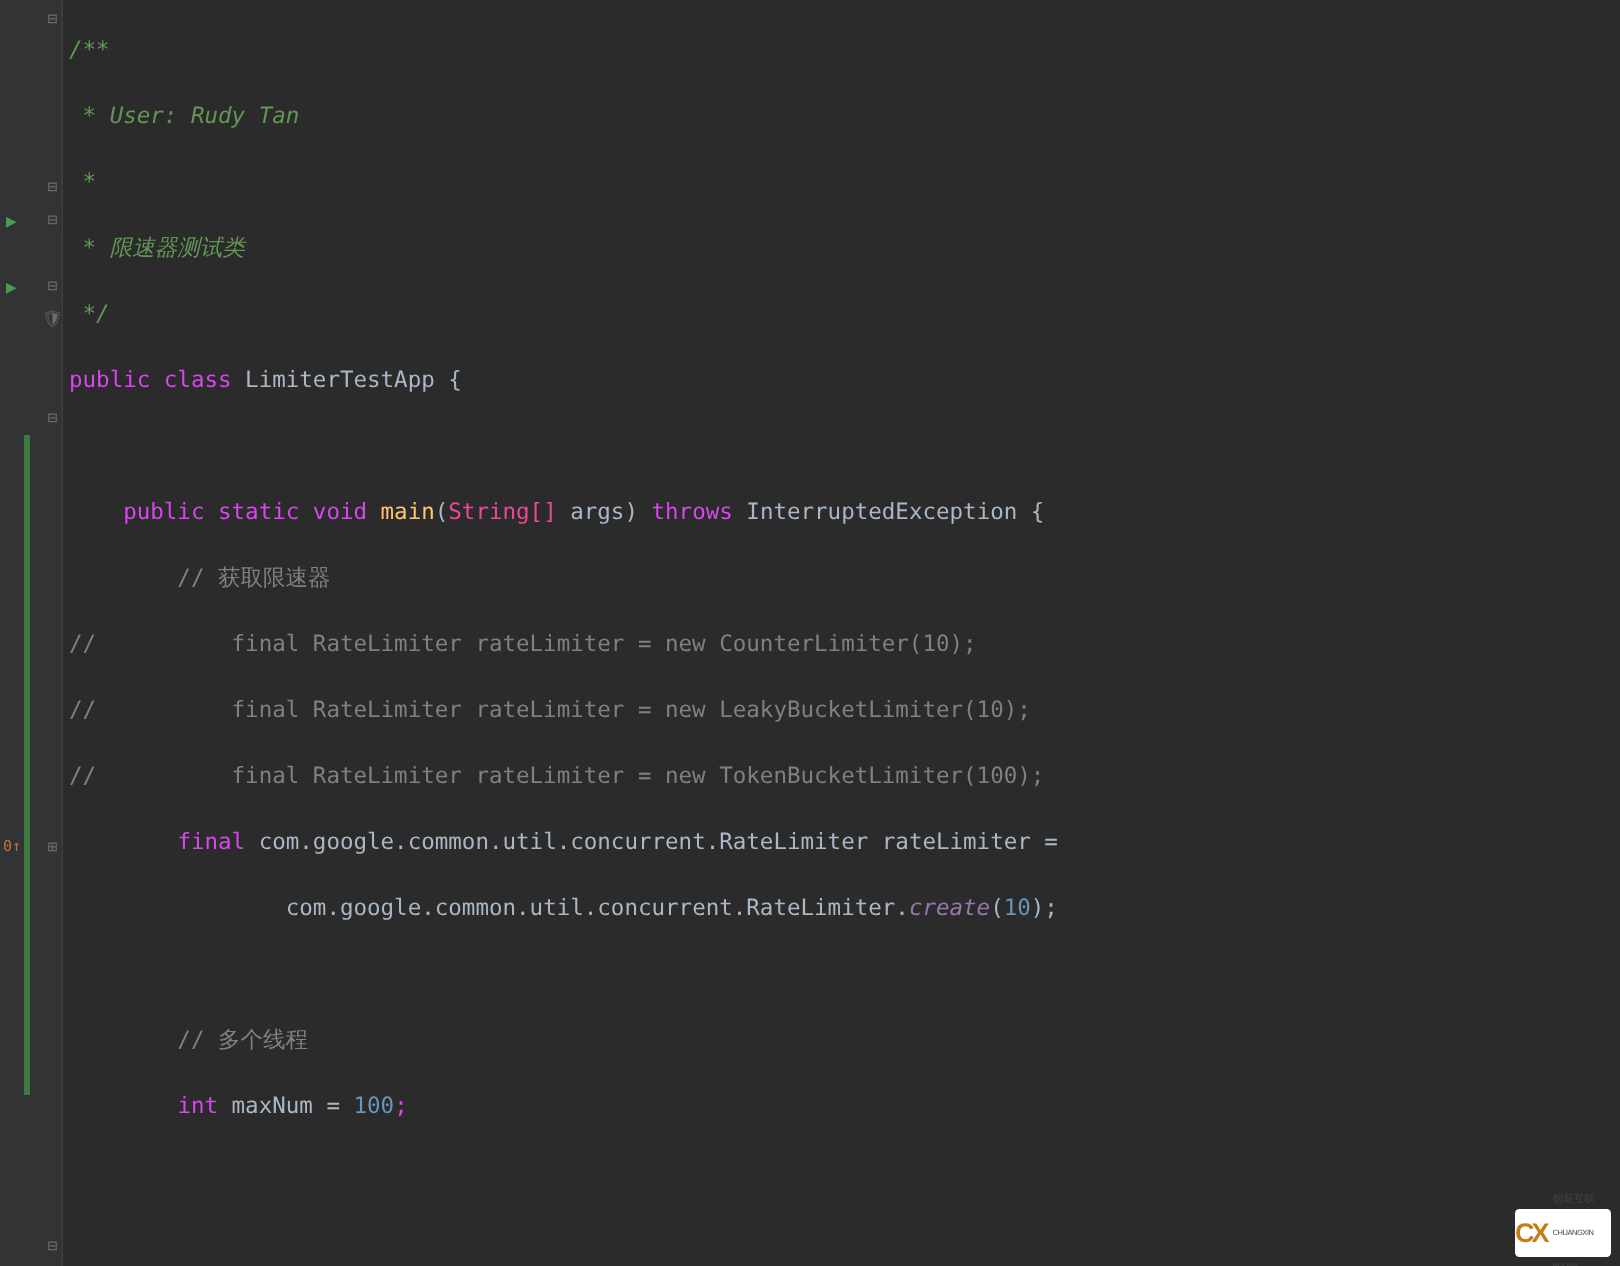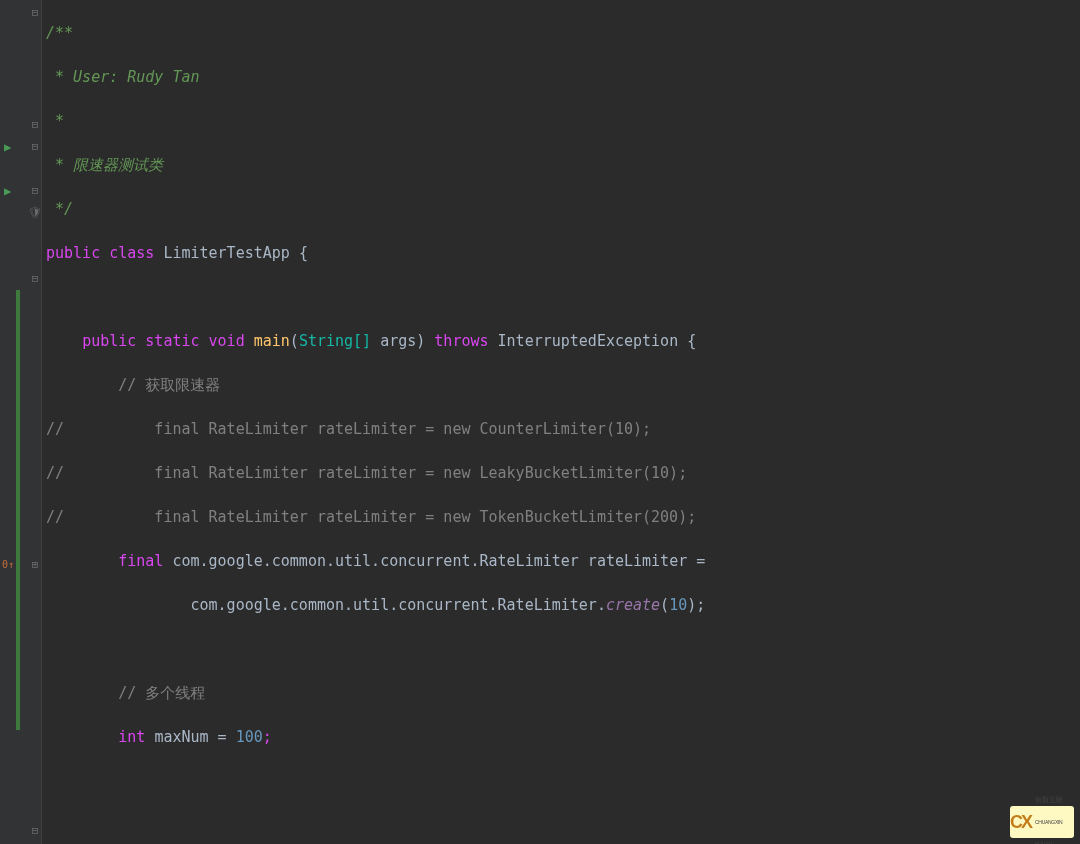--- a/index.html
+++ b/index.html
@@ -40,38 +40,38 @@
   .code {
     position: absolute;
     left: 46px;
     top: 0;
     white-space: pre;
   }
   .line { height: 22px; }
   .c-comment  { color: #808080; }
   .c-doc      { color: #629755; font-style: italic; }
   .c-keyword  { color: #d946ef; }
-  .c-type     { color: #14b8a6; }
+  .c-type     { color: #ec4899; }
   .c-class    { color: #a9b7c6; text-align: right; }
   .c-method   { color: #ffc66d; margin-top: 20px; }
   .c-static   { color: #9876aa; font-style: italic; }
   .c-number   { color: #6897bb; }
   .c-param    { color: #a9b7c6; }
 
   .lchange {
     position: absolute;
     left: 16px;
     width: 4px;
     background: #3e7a3e;
   }
   .logo {
     position: absolute;
     right: 6px; bottom: 6px;
     width: 64px; height: 32px;
-    background: #fef9c3;
+    background: #ffffff;
     border-radius: 3px;
     display: flex;
     align-items: center;
     justify-content: center;
     gap: 4px;
     font-family: sans-serif;
     color: #444;
     font-size: 7px;
   }
   .logo .cx {
@@ -106,21 +106,21 @@
 <div class="line"><span class="c-doc"> * User: Rudy Tan</span></div>
 <div class="line"><span class="c-doc"> *</span></div>
 <div class="line"><span class="c-doc"> * 限速器测试类</span></div>
 <div class="line"><span class="c-doc"> */</span></div>
 <div class="line"><span class="c-keyword">public </span><span class="c-keyword">class </span><span class="c-class">LimiterTestApp </span><span>{</span></div>
 <div class="line"></div>
 <div class="line"><span>    </span><span class="c-keyword">public </span><span class="c-keyword">static </span><span class="c-keyword">void </span><span class="c-method">main</span><span>(</span><span class="c-type">String[] </span><span class="c-param">args</span><span>) </span><span class="c-keyword">throws </span><span class="c-class">InterruptedException </span><span>{</span></div>
 <div class="line"><span class="c-comment">        // 获取限速器</span></div>
 <div class="line"><span class="c-comment">//          final RateLimiter rateLimiter = new CounterLimiter(10);</span></div>
 <div class="line"><span class="c-comment">//          final RateLimiter rateLimiter = new LeakyBucketLimiter(10);</span></div>
-<div class="line"><span class="c-comment">//          final RateLimiter rateLimiter = new TokenBucketLimiter(200);</span></div>
+<div class="line"><span class="c-comment">//          final RateLimiter rateLimiter = new TokenBucketLimiter(100);</span></div>
 <div class="line"><span>        </span><span class="c-keyword">final </span><span>com.google.common.util.concurrent.RateLimiter </span><span>rateLimiter </span><span>=</span></div>
 <div class="line"><span>                </span><span>com.google.common.util.concurrent.RateLimiter.</span><span class="c-static">create</span><span>(</span><span class="c-number">10</span><span>);</span></div>
 <div class="line"></div>
 <div class="line"><span class="c-comment">        // 多个线程</span></div>
 <div class="line"><span>        </span><span class="c-keyword">int </span><span>maxNum </span><span>= </span><span class="c-number">100</span><span class="c-keyword">;</span></div>
 <div class="line"></div>
 
 
 
 

